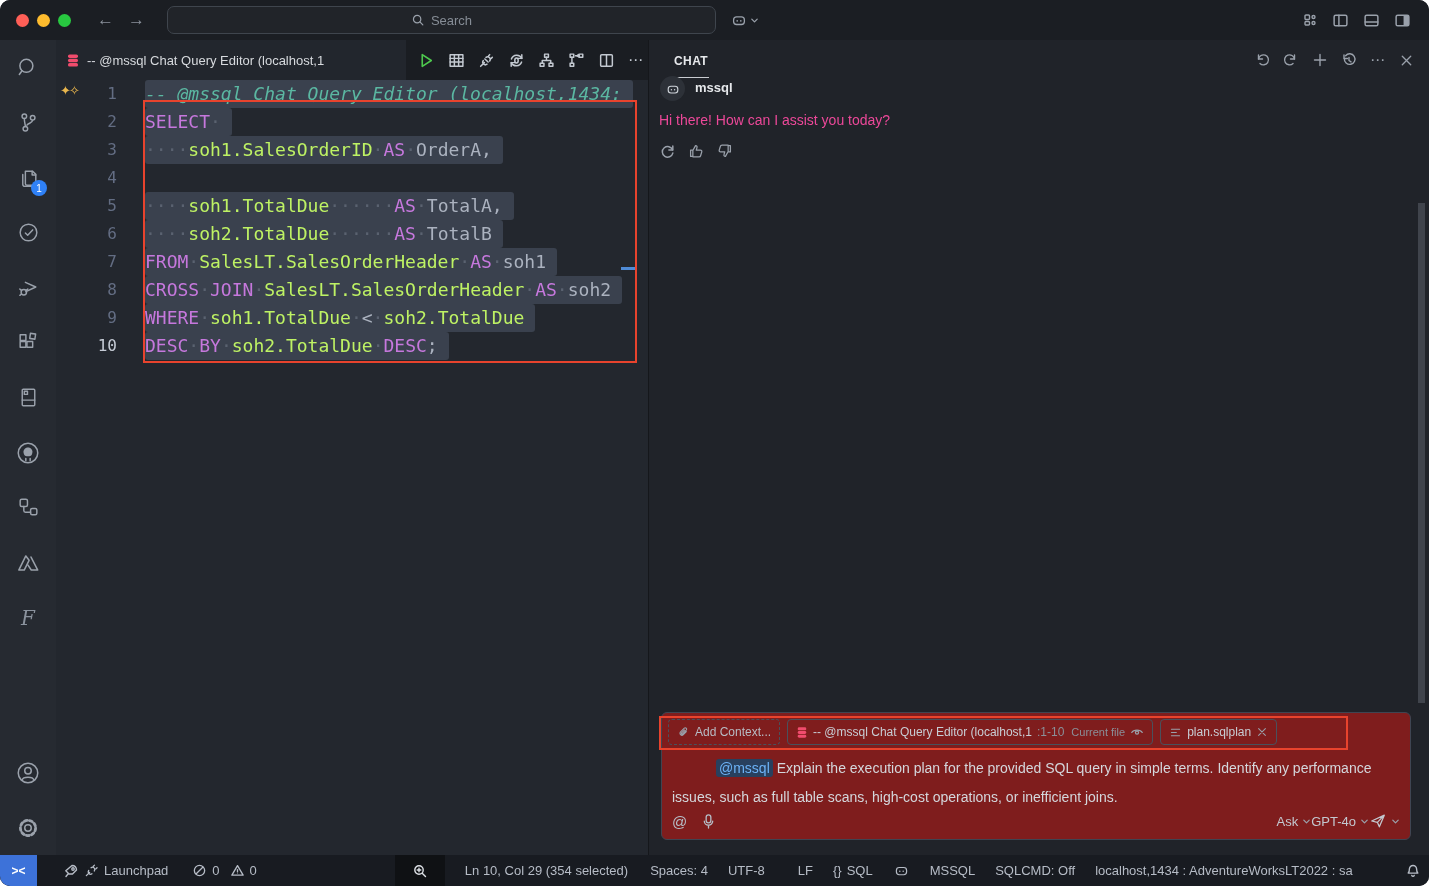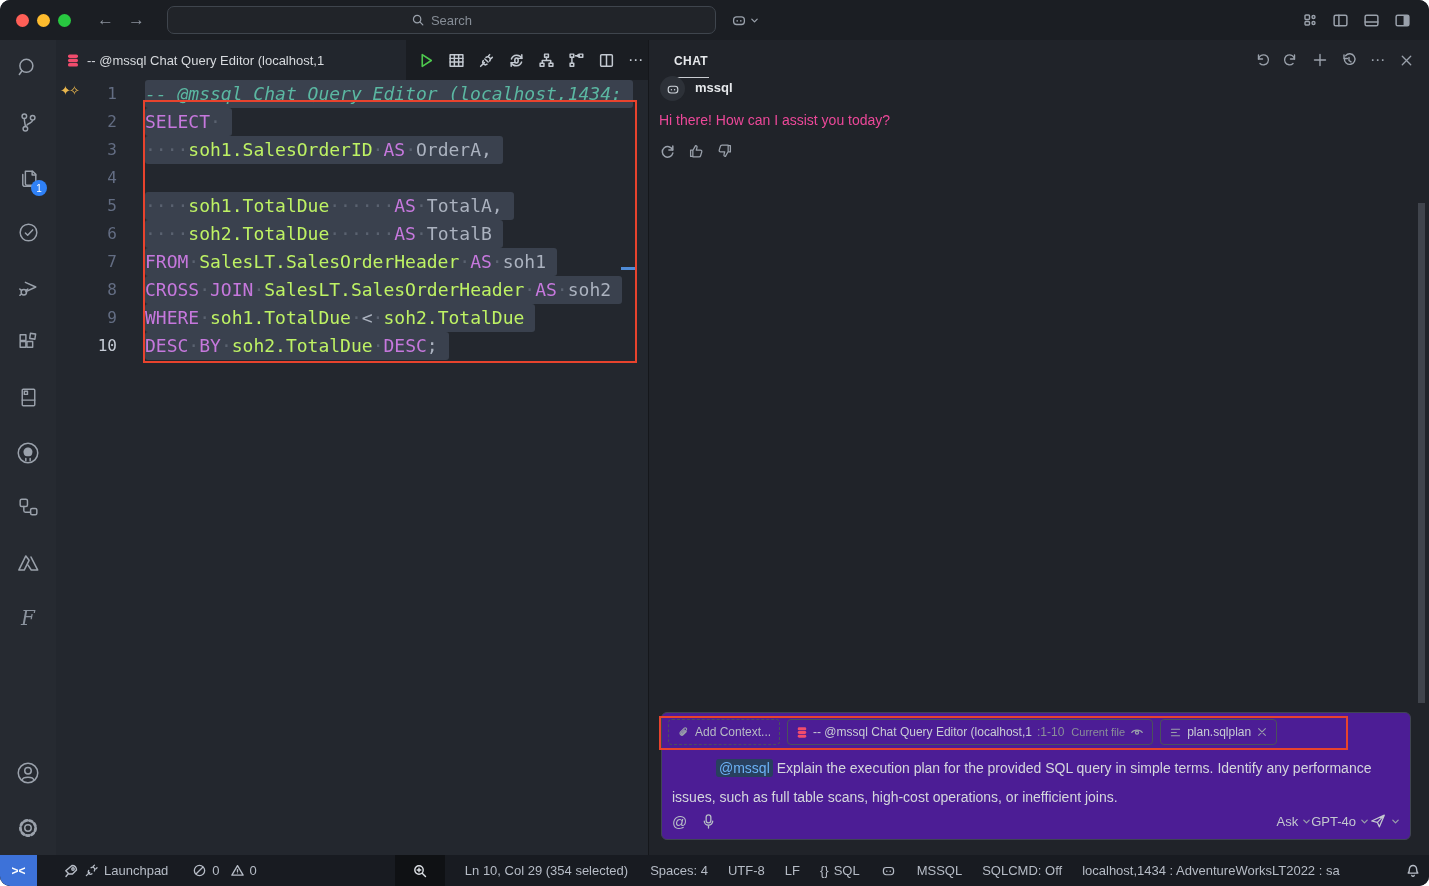--- a/index.html
+++ b/index.html
@@ -42,21 +42,21 @@
   #chat{left:648px;top:40px;width:781px;height:815px;background:#202329;border-left:1px solid #15171b;}
   #chat-header{position:absolute;left:0;top:0;width:781px;height:40px;display:flex;align-items:center;}
   #chat-title{margin-left:24px;color:#e7e9ec;font-size:12px;font-weight:bold;letter-spacing:.4px;border-bottom:1px solid #c9ccd1;padding:11px 1px 9px;}
   #chat-header-icons{margin-left:auto;margin-right:16px;display:flex;align-items:center;gap:13px;}
   #chat-msg-avatar{left:11px;top:36px;width:25px;height:25px;border-radius:50%;background:#2d3138;display:flex;align-items:center;justify-content:center;}
   #chat-msg-author{left:46px;top:40px;color:#e6e8eb;font-size:13px;font-weight:bold;}
   #chat-msg-text{left:10px;top:72px;color:#ec4899;font-size:14px;}
   #chat-msg-actions{left:10px;top:102px;display:flex;gap:11px;align-items:center;}
   #chat-scrollbar{left:769px;top:163px;width:7px;height:500px;background:rgba(125,133,144,.35);}
   
-  #chat-input{left:12px;top:672px;width:750px;height:128px;background:#4c1d95;border:1px solid #3f4552;border-radius:6px;box-sizing:border-box;}
+  #chat-input{left:12px;top:672px;width:750px;height:128px;background:#7f1d1d;border:1px solid #3f4552;border-radius:6px;box-sizing:border-box;}
   #pills{position:absolute;left:6px;top:6px;display:flex;gap:7px;align-items:center;}
   .pill{height:24px;display:flex;align-items:center;gap:5px;padding:0 8px;border:1px solid #4a515c;border-radius:4px;color:#c8cdd4;font-size:12px;white-space:nowrap;}
   .pill.dashed{border-style:dashed;color:#b7bcc4;}
   .pill .dim{color:#8a9099;}
   .pill .note{color:#8a9099;font-size:11px;margin-left:2px;}
   #input-text{position:absolute;left:10px;top:41px;width:725px;color:#d4d7dc;font-size:14px;line-height:29px;}
   .mention{background:#28405e;color:#6cb2f7;border-radius:3px;padding:1px 3px;margin-left:44px;}
   #input-controls{position:absolute;left:10px;right:10px;bottom:9px;display:flex;align-items:center;gap:14px;}
   #at-btn{color:#b6bdc6;font-size:15px;}
   .ctl-right{display:flex;align-items:center;gap:4px;color:#c3c8cf;font-size:13px;}
@@ -432,21 +432,21 @@
     </div>
     <div class="sb" style="margin-left:12px">
         <span>Ln 10, Col 29 (354 selected)</span>
       </div>
     <div class="sb" style="margin-left:6px">
         <span>Spaces: 4</span>
       </div>
     <div class="sb" style="margin-left:4px">
         <span>UTF-8</span>
       </div>
-    <div class="sb" style="margin-left:4px">
+    <div class="sb" style="margin-left:17px">
         <span>LF</span>
       </div>
     <div class="sb" style="margin-left:4px">
         <span>{}</span>
         <span>SQL</span>
       </div>
     <div class="sb" style="margin-left:4px">
         <svg class="ic" width="17" height="17" viewBox="0 0 20 20" style="stroke:#b6bcc6">
           <rect x="4" y="6.5" width="12" height="8.5" rx="3.4"></rect>
           <circle cx="8" cy="11" r="0.9" fill="#b6bcc6" stroke="none"></circle>

